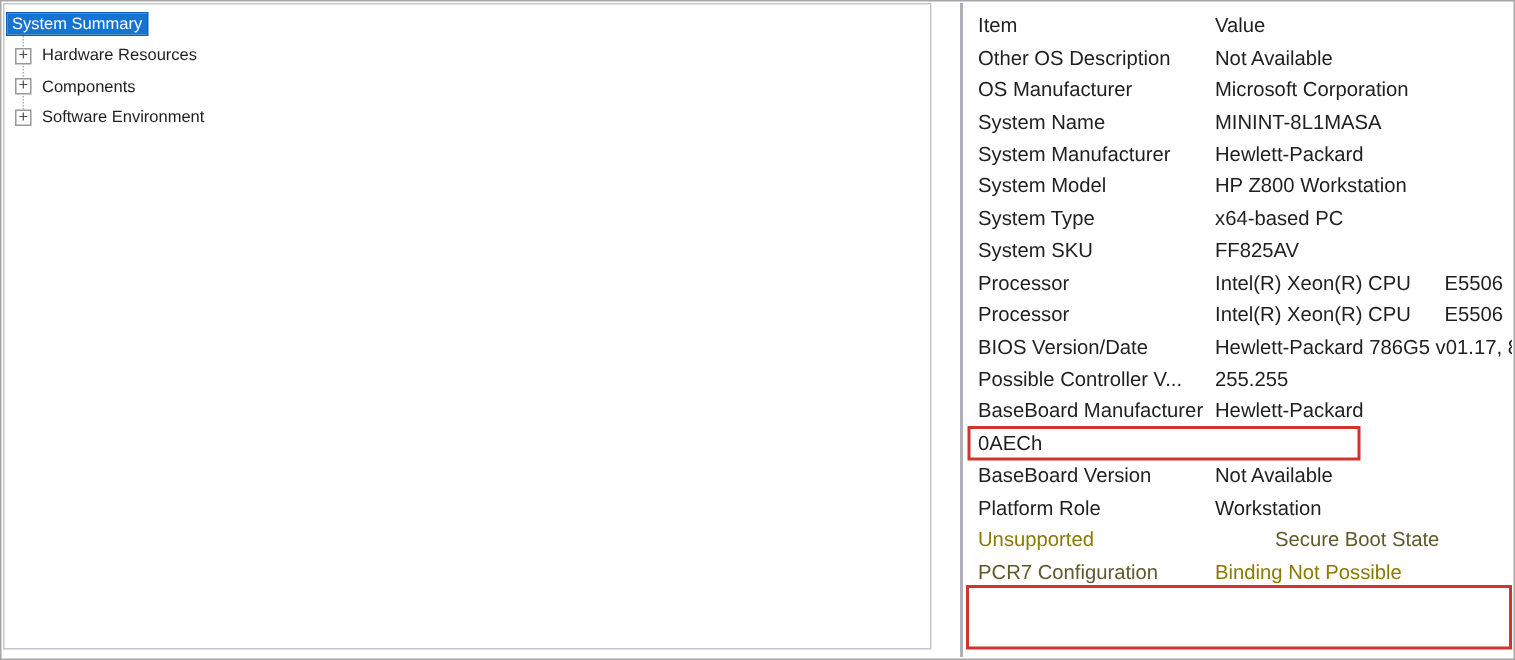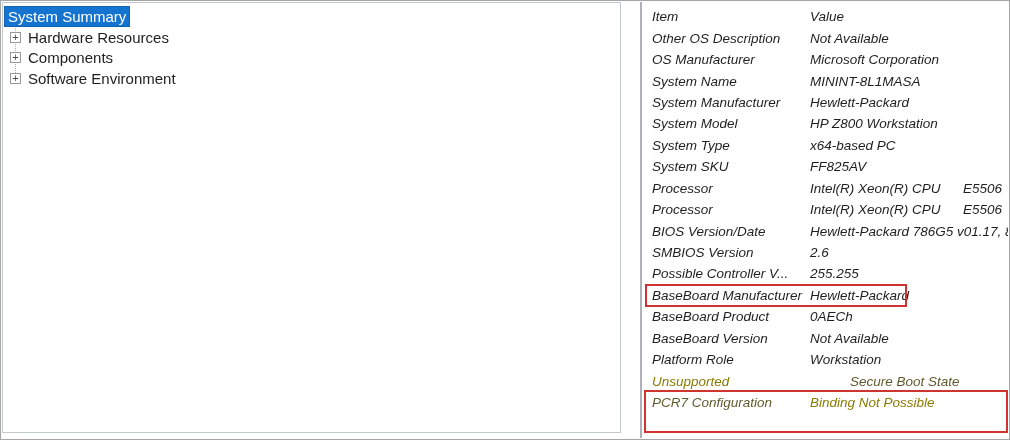--- a/index.html
+++ b/index.html
@@ -45,21 +45,21 @@
     margin:0 4px 0 7px;
     border:1px solid #989898;
     background:#ffffff;
     color:#4d4d4d;
     font-size:11px;line-height:8px;
     text-align:center;
     flex:none;
     z-index:1;
   }
   .tree-label{
-    font-size:15px;
+    font-size:11px;
     color:#1f1f1f;
     padding:1px 3px;
     white-space:nowrap;
   }
   .tree-item.selected .tree-label{
     background:var(--sel-bg);
     color:var(--sel-text);
     margin-left:2px;
     outline:1px solid #0f62b5;
   }
@@ -72,21 +72,21 @@
     background:#ffffff;
     overflow:hidden;
     padding:4px 0 0 10px;
   }
   .drow{
     display:flex;align-items:center;
     height:21.45px;
     font-size:13.5px;
     color:var(--text);
   }
-  .cell{white-space:nowrap;overflow:hidden;font-style:italic;}
+  .cell{white-space:nowrap;overflow:hidden;}
   .cell.item{width:158px;flex:none;}
   .cell.value{flex:1;white-space:pre;}
   .header .cell{color:var(--text);}
   .accent-value{color:var(--accent-value);}
   .accent-item{color:var(--accent-item);}
 
   
   .red-box{
     position:absolute;
     box-sizing:border-box;
@@ -170,33 +170,28 @@
         </div>
         <div class="drow">
           <div class="cell item">Processor</div>
           <div class="cell value">Intel(R) Xeon(R) CPU      E5506</div>
         </div>
         <div class="drow">
           <div class="cell item">BIOS Version/Date</div>
           <div class="cell value">Hewlett-Packard 786G5 v01.17, 8/</div>
         </div>
         <div class="drow">
-          <div class="cell item">SMBIOS Version</div>
-          <div class="cell value">2.6</div>
-        </div>
-        <div class="drow">
           <div class="cell item">Possible Controller V...</div>
           <div class="cell value">255.255</div>
         </div>
         <div class="drow">
           <div class="cell item">BaseBoard Manufacturer</div>
           <div class="cell value">Hewlett-Packard</div>
         </div>
         <div class="drow">
-          <div class="cell item">BaseBoard Product</div>
           <div class="cell value">0AECh</div>
         </div>
         <div class="drow">
           <div class="cell item">BaseBoard Version</div>
           <div class="cell value">Not Available</div>
         </div>
         <div class="drow">
           <div class="cell item">Platform Role</div>
           <div class="cell value">Workstation</div>
         </div>

